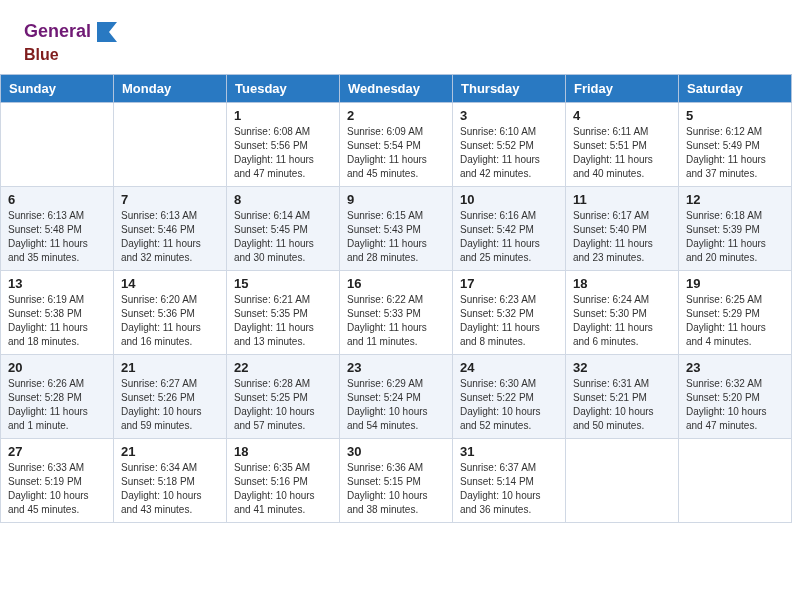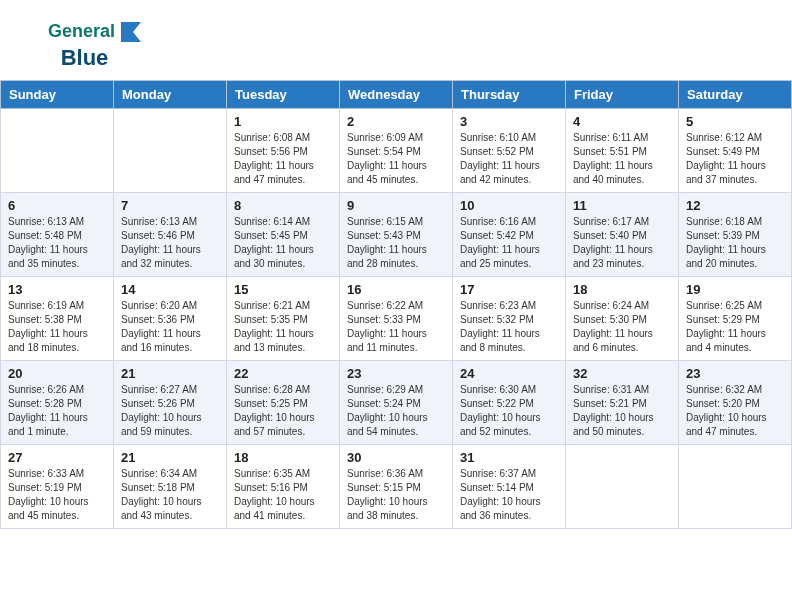--- a/index.html
+++ b/index.html
@@ -21,22 +21,21 @@
       align-items: center;
       gap: 0;
     }
     .logo-text {
       font-size: 18px;
       font-weight: bold;
       color: #333;
       line-height: 1.1;
     }
     .logo-text span {
-      color: #0f766e;
-      margin-left: 24px;
+      color: #701a75;
     }
     .logo-icon {
       width: 28px;
       height: 28px;
       margin-left: 2px;
     }
     .title-area {
       text-align: right;
     }
     .month-title {
@@ -103,21 +102,21 @@
     <div>
       <div style="display:flex;align-items:center;">
         <div class="logo-text">
           <span>General</span>
         </div>
 
         <svg class="logo-icon" viewBox="0 0 28 28" fill="none" xmlns="http://www.w3.org/2000/svg">
           <polygon points="4,4 24,4 16,14 24,24 4,24" fill="#2979c2"></polygon>
         </svg>
       </div>
-      <div class="logo-text" style="color:#0c4a6e;font-size:22px;font-weight:bold;text-align:center;">Blue</div>
+      <div class="logo-text" style="color:#7f1d1d;font-size:16px;font-weight:bold;">Blue</div>
     </div>
   </div>
   <div class="title-area">
     <div class="month-title"></div>
     <div class="location"></div>
   </div>
 </div>
 
 <table class="calendar">
   <thead>

